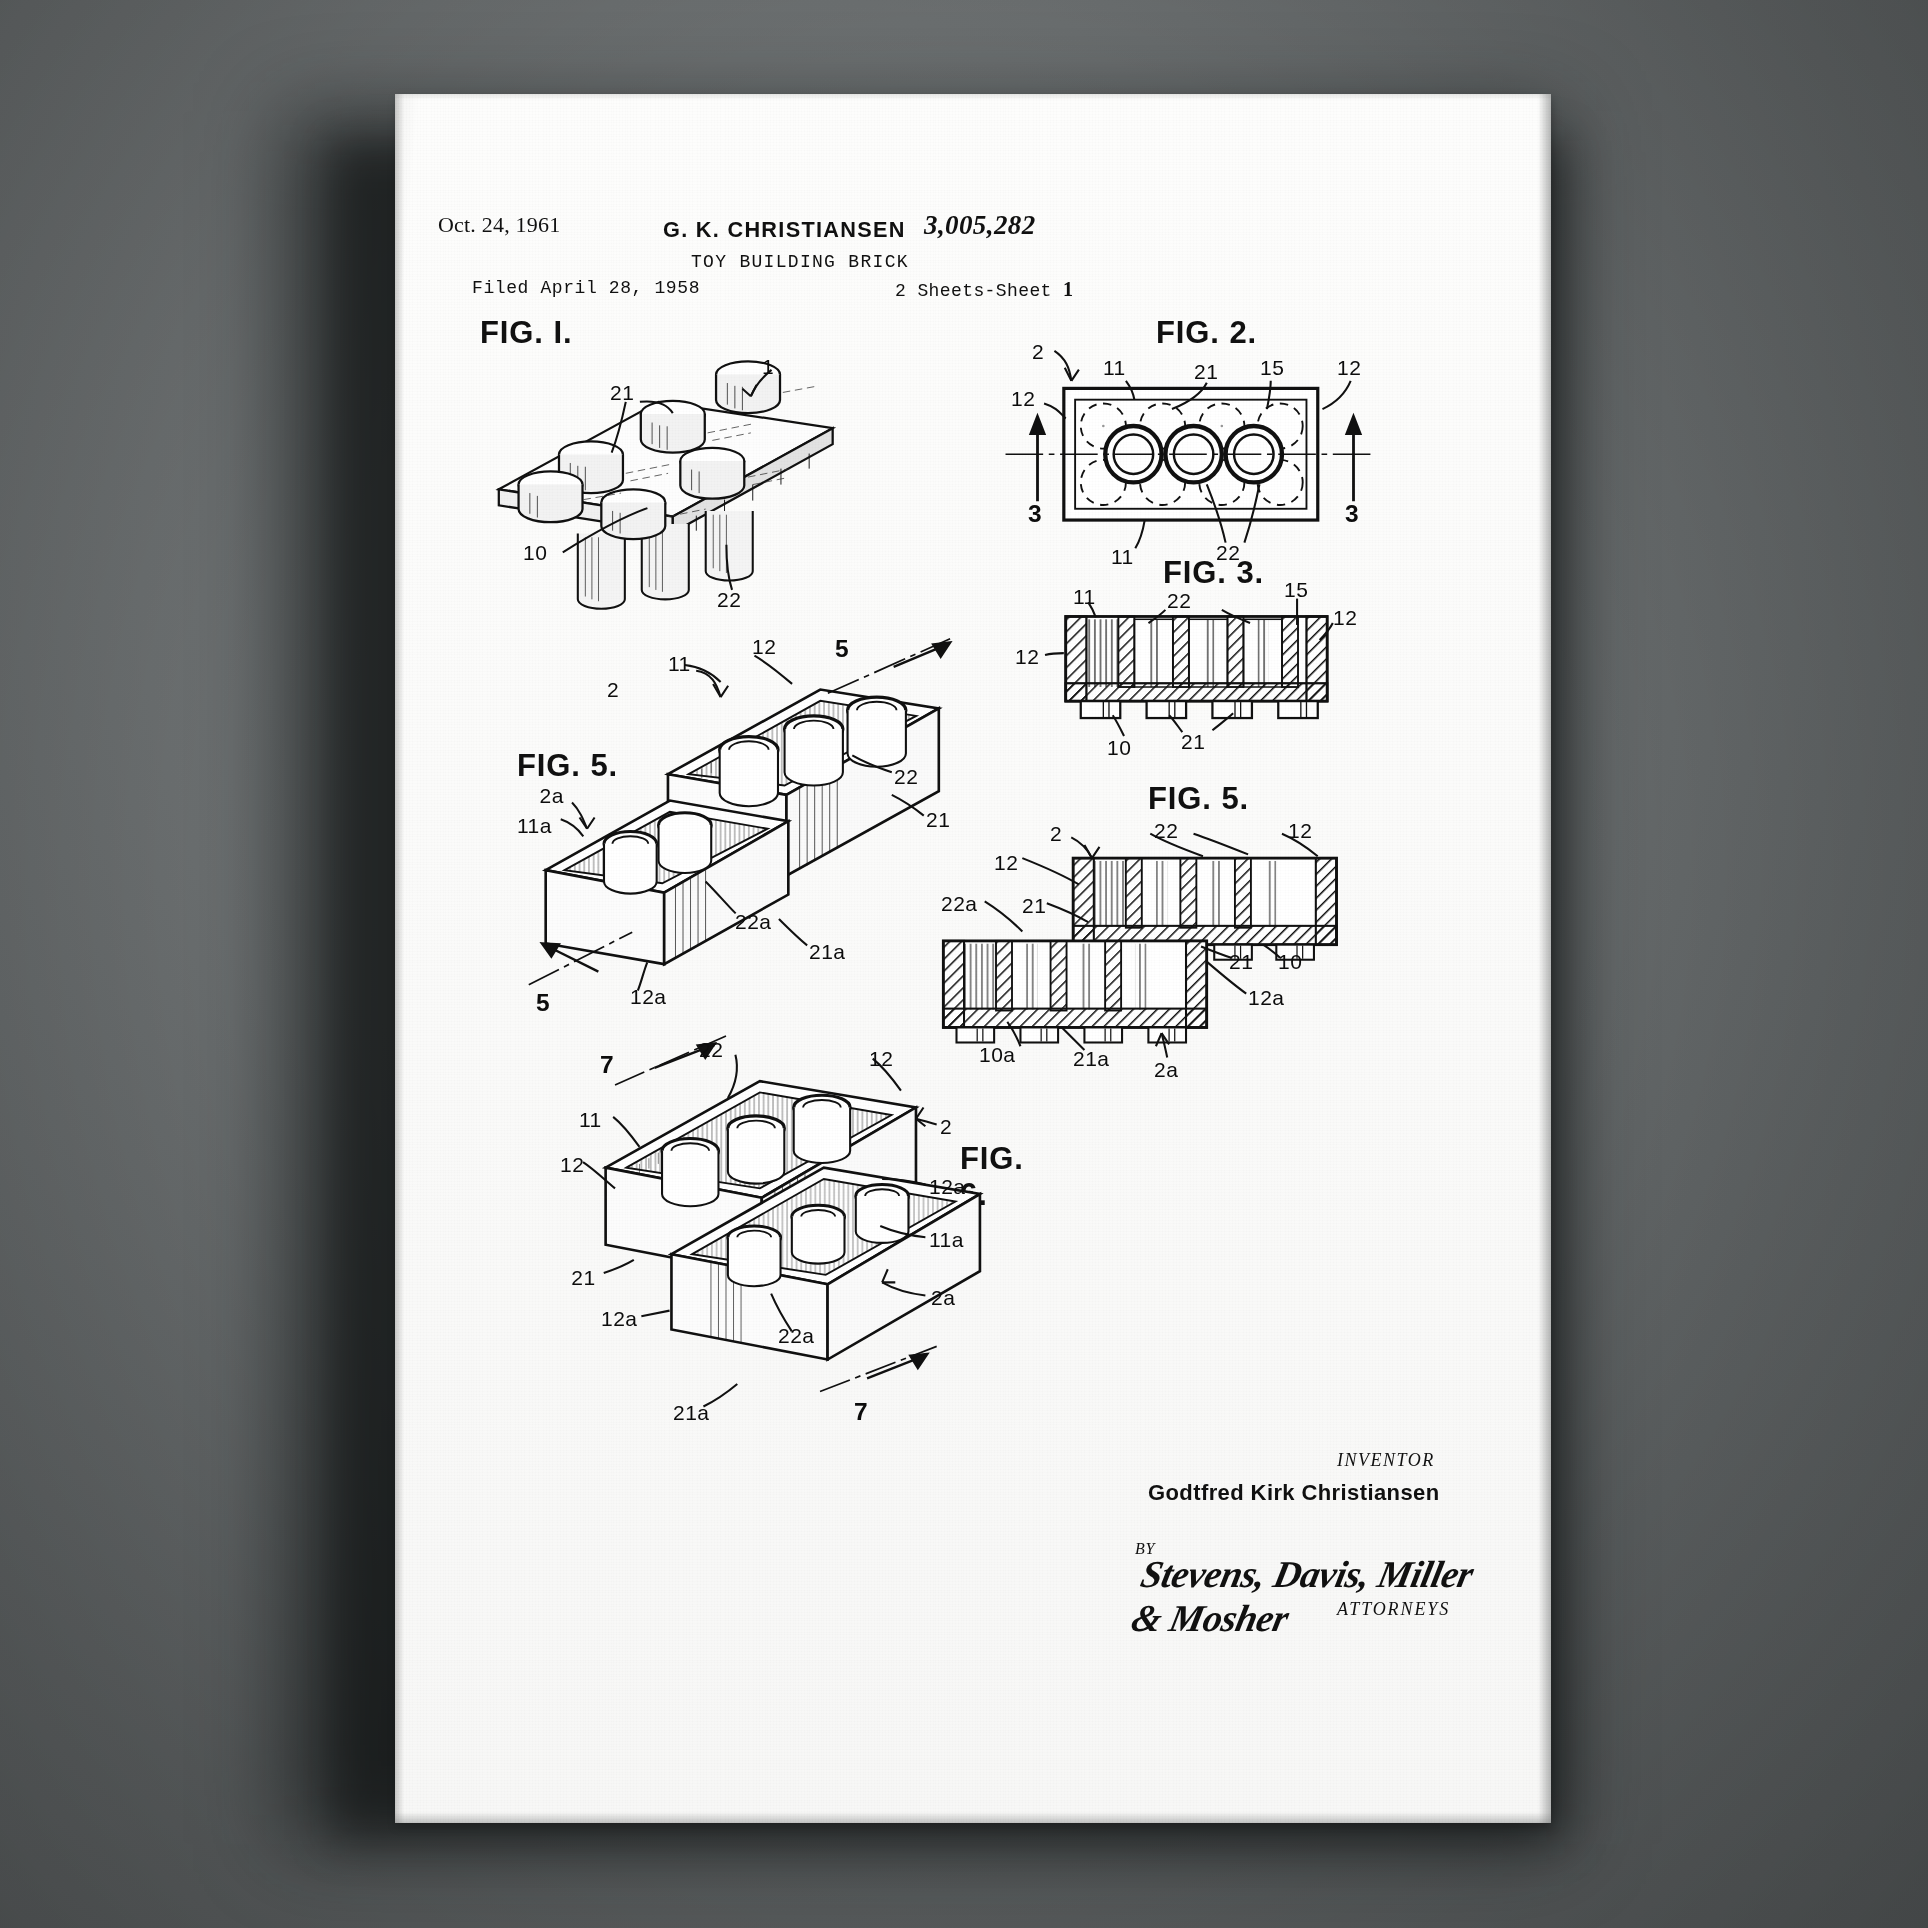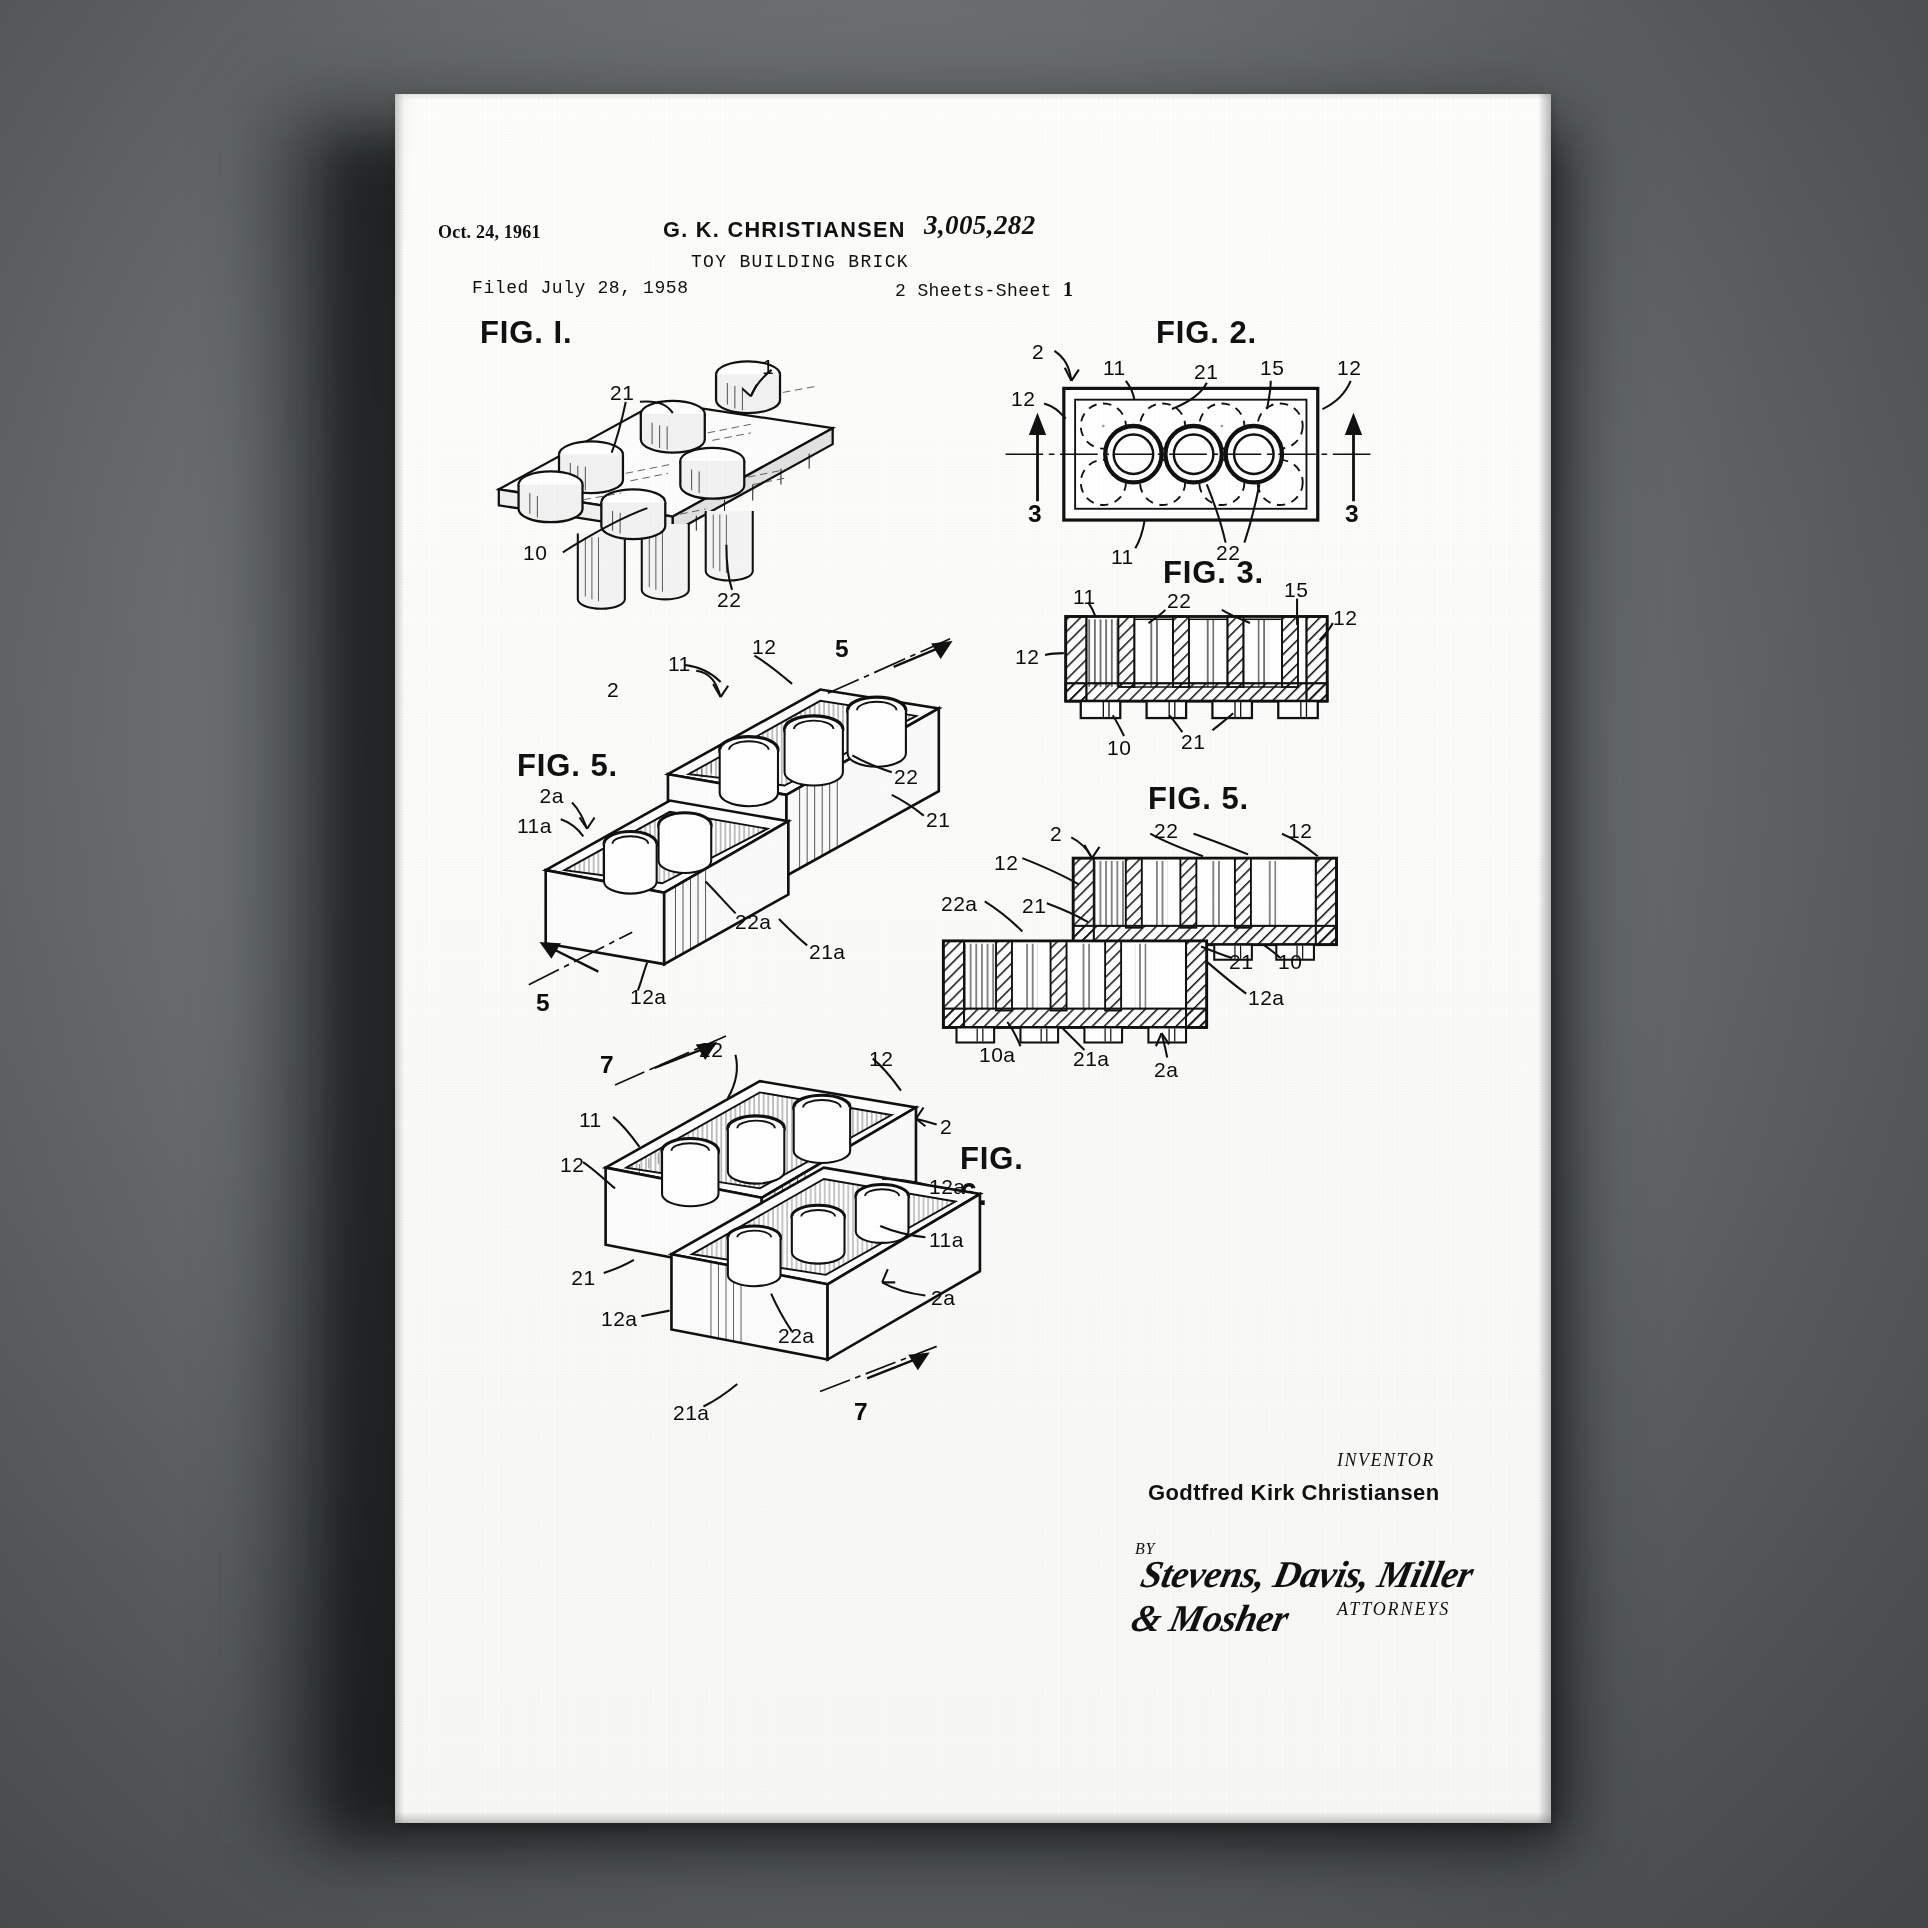--- a/index.html
+++ b/index.html
@@ -39,21 +39,21 @@
   #canvas-edge-bottom{position:absolute;left:0;bottom:0;height:11.3px;width:100%;
      background:linear-gradient(0deg, rgba(120,122,122,.42), rgba(255,255,255,0));pointer-events:none;}
   #canvas-edge-top{position:absolute;left:0;top:0;height:5.6px;width:100%;
      background:linear-gradient(180deg, rgba(215,215,213,.6), rgba(255,255,255,0));pointer-events:none;}
 
   
   #sheet{position:absolute;left:0;top:0;width:1156px;height:1729px;color:#111;}
   .abs{position:absolute;}
 
   
-  .hdr-date{font-family:"Liberation Serif", serif;font-weight:bold;font-size:18px;letter-spacing:0.2px;margin-top:10px;}
+  .hdr-date{font-family:"Liberation Serif", serif;font-weight:normal;font-size:22px;letter-spacing:0.2px;}
   .hdr-name{font-family:"Liberation Sans", sans-serif;font-weight:bold;font-size:21.7px;letter-spacing:1.3px;}
   .hdr-title{font-family:"Liberation Mono", monospace;font-size:18px;letter-spacing:1.3px;}
   .hdr-num{font-family:"Liberation Serif", serif;font-weight:bold;font-size:27px;letter-spacing:0.4px;font-style:italic;}
   .hdr-filed{font-family:"Liberation Mono", monospace;font-size:18px;letter-spacing:0.6px;}
   .hdr-sheets{font-family:"Liberation Mono", monospace;font-size:18px;letter-spacing:0.4px;}
   .hdr-sheets b{font-family:"Liberation Serif",serif;font-size:20px;}
 
   
   .figcap{font-family:"Liberation Sans", sans-serif;font-weight:bold;font-size:31px;letter-spacing:0.9px;}
 
@@ -88,21 +88,21 @@
   <div id="sheet">
 
     <div class="abs hdr-date" style="left:43px;top:118px;">Oct. 24, 1961</div>
 
     <div class="abs hdr-name" style="left:268px;top:123px;">G. K. CHRISTIANSEN</div>
 
     <div class="abs hdr-title" style="left:282px;top:158px;margin-left:14px;">TOY BUILDING BRICK</div>
 
     <div class="abs hdr-num" style="left:529px;top:116px;">3,005,282</div>
 
-    <div class="abs hdr-filed" style="left:77px;top:184px;">Filed July 28, 1958</div>
+    <div class="abs hdr-filed" style="left:77px;top:184px;">Filed April 28, 1958</div>
 
     <div class="abs hdr-sheets" style="left:500px;top:184px;">
       <span>2 Sheets-Sheet </span><b>1</b>
     </div>
 
     <div class="abs" id="fig1-group" style="left:85px;top:221px;width:395px;height:311px;">
       <div class="abs figcap" style="left:0px;top:0px;">FIG. I.</div>
 
       <svg class="abs" style="left:0;top:0;" width="395" height="311" viewBox="0 0 420 330">
         <defs>

